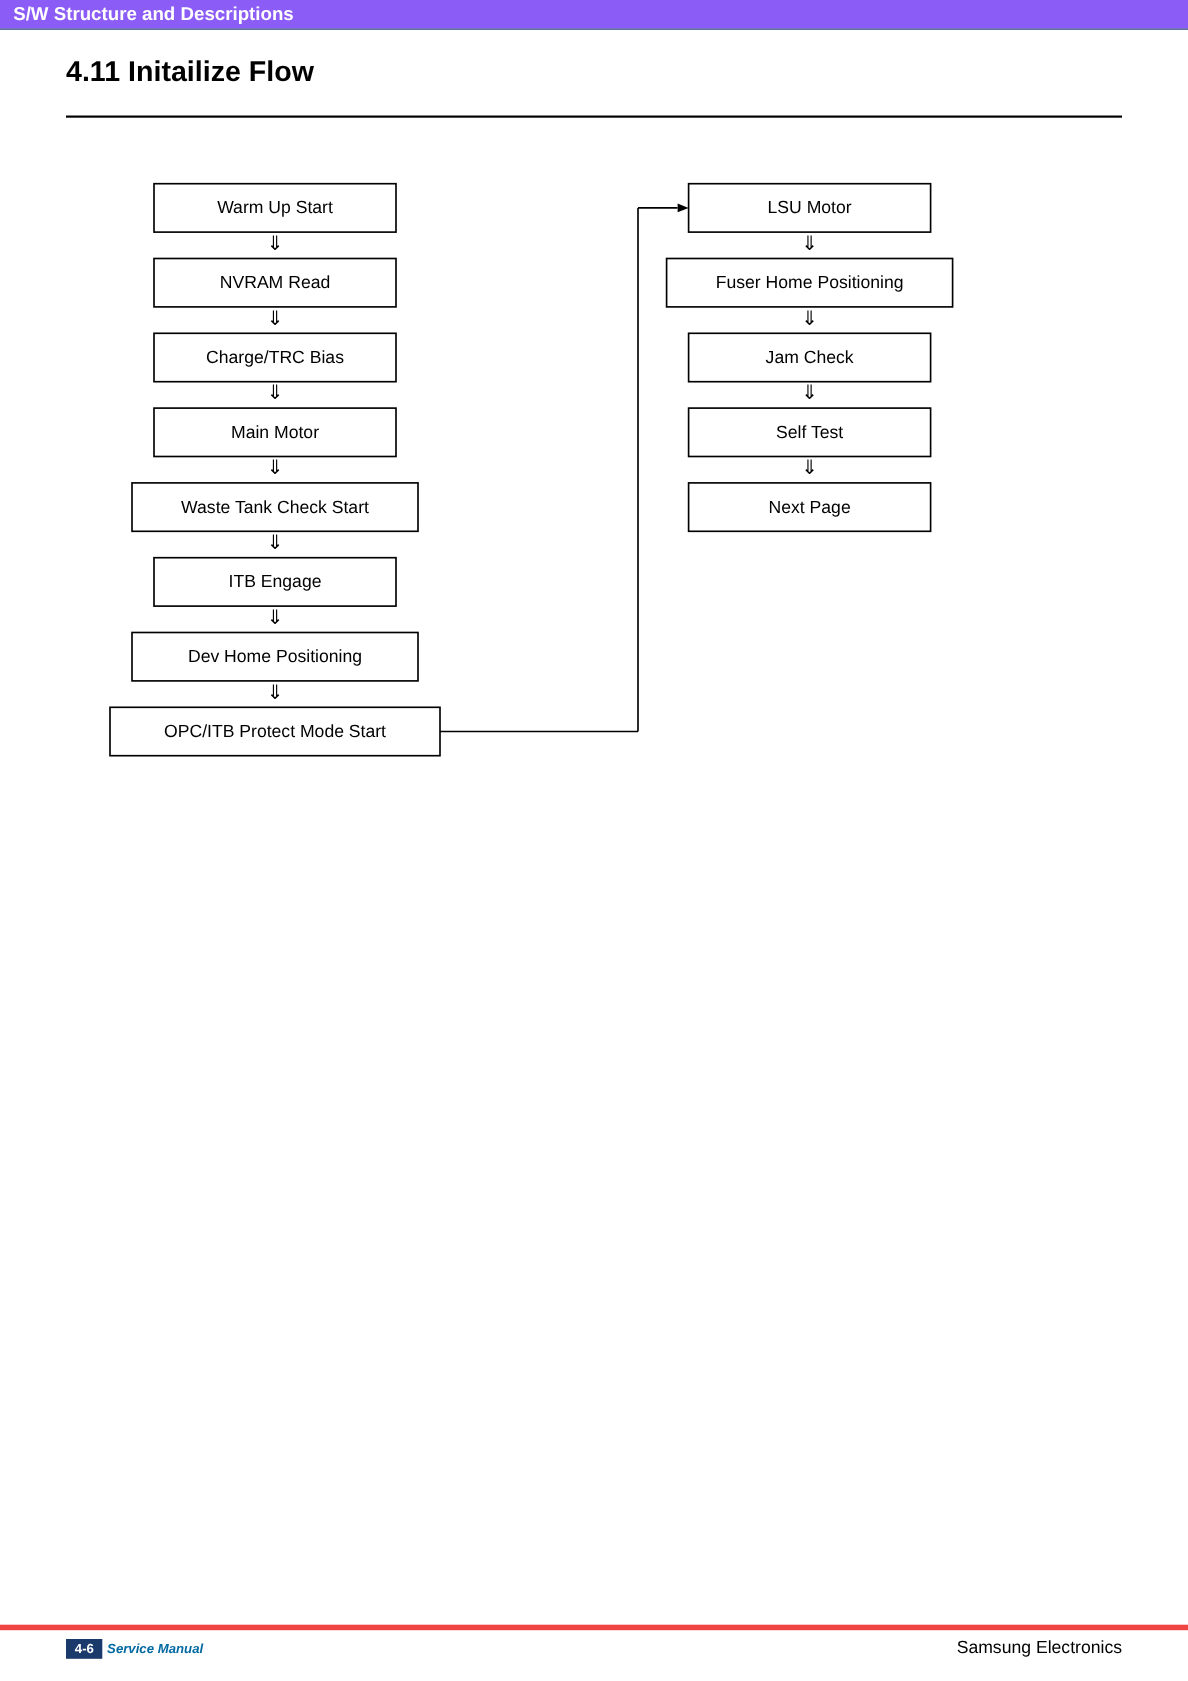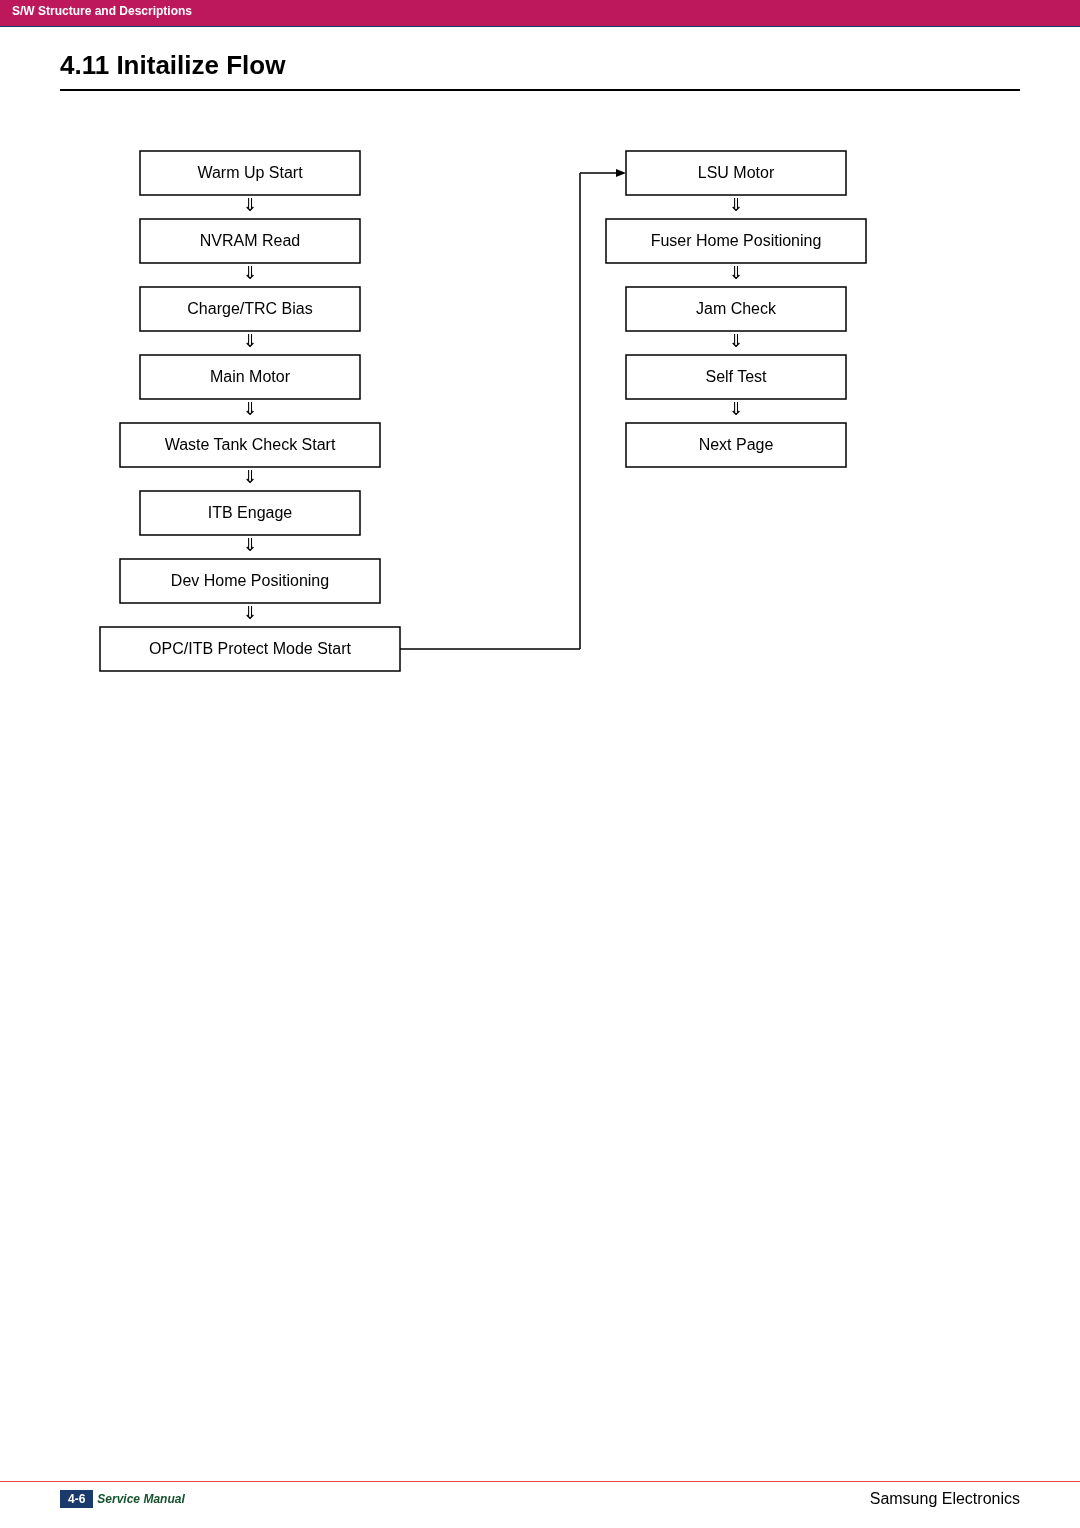--- a/index.html
+++ b/index.html
@@ -7,62 +7,62 @@
       background: #fff;
       font-family: Arial, sans-serif;
       width: 1080px;
       min-height: 1528px;
       position: relative;
       color: #000;
     }
 
     
     .top-bar {
-      background: #be185d;
+      background: #8b5cf6;
       color: #fff;
-      font-size: 12px;
+      font-size: 17px;
       font-weight: bold;
       padding: 4px 12px;
       position: absolute;
       top: 0; left: 0; right: 0;
       height: 26px;
       display: flex;
-      align-items: flex-start;
+      align-items: center;
     }
     .top-bar-divider {
       position: absolute;
       top: 26px; left: 0; right: 0;
       height: 1px;
       background: #1a3a6b;
     }
 
     
     .page-content {
       padding: 50px 60px 80px 60px;
     }
 
     
     .section-title {
       font-size: 26px;
       font-weight: bold;
       border-bottom: 2px solid #000;
-      padding-bottom: 8px;
+      padding-bottom: 24px;
       margin-bottom: 40px;
     }
 
     
     .footer {
       position: absolute;
       bottom: 20px;
       left: 0; right: 0;
       display: flex;
       justify-content: space-between;
       align-items: center;
       padding: 0 60px;
-      border-top: 1px solid #ef4444;
+      border-top: 5px solid #ef4444;
       padding-top: 8px;
     }
     .footer-left {
       background: #1a3a6b;
       color: #fff;
       font-size: 12px;
       font-weight: bold;
       padding: 2px 8px;
     }
 
@@ -156,16 +156,16 @@
       <text x="676" y="319" text-anchor="middle" font-size="16" font-family="Arial">Next Page</text>
 
     </svg>
   </div>
 
 </div>
 
 <div class="footer">
   <div style="display:flex;align-items:center;gap:4px;">
     <span class="footer-left">4-6</span>
-    <span style="font-size:12px;font-style:italic;font-weight:bold;color:#14532d;">Service Manual</span>
+    <span style="font-size:12px;font-style:italic;font-weight:bold;color:#0369a1;">Service Manual</span>
   </div>
   <span style="font-size:16px;">Samsung Electronics</span>
 </div>
 
 </body></html>

